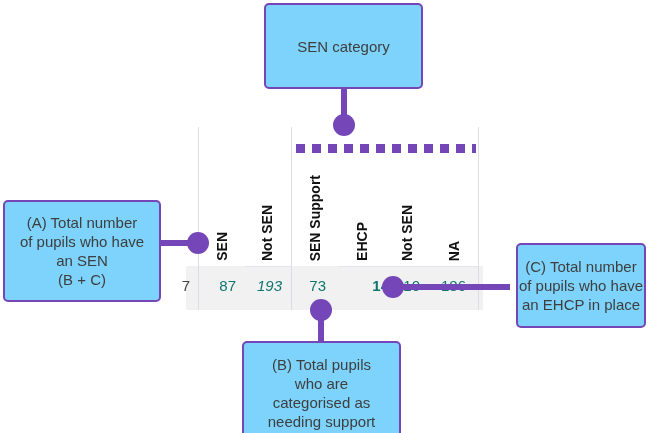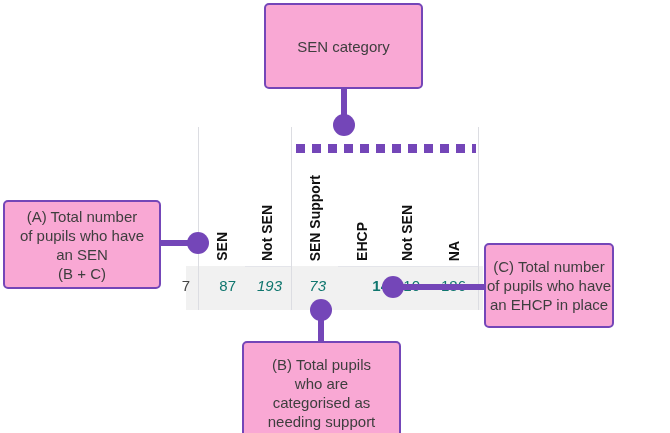--- a/index.html
+++ b/index.html
@@ -23,21 +23,21 @@
     }
     .hsep { position: absolute; height: 1px; background: #e4e5ea; }
     
     .dots {
       position: absolute; left: 296px; top: 144px; width: 180px; height: 9px;
       background-image: linear-gradient(to right, #7446b8 0, #7446b8 9px, transparent 9px);
       background-size: 16px 9px; background-repeat: repeat-x;
     }
     
     .box {
-      position: absolute; background: #f9a8d4; border: 2px solid #7446b8; border-radius: 5px;
+      position: absolute; background: #7dd3fc; border: 2px solid #7446b8; border-radius: 5px;
       box-sizing: border-box; display: flex; align-items: center; justify-content: center;
       text-align: center; color: #3e3e3e; font-size: 15px; line-height: 19px;
     }
     .box span { white-space: pre-line; }
     .connector { position: absolute; background: #7446b8; }
     .dot { position: absolute; width: 22px; height: 22px; border-radius: 50%; background: #7446b8; }
   </style>
 </head>
 <body>
 
@@ -55,48 +55,48 @@
 <div class="hdr" style="left:214px;">SEN</div>
 <div class="hdr" style="left:259px;">Not SEN</div>
 <div class="hdr" style="left:307px;">SEN Support</div>
 <div class="hdr" style="left:354px;">EHCP</div>
 <div class="hdr" style="left:399px;">Not SEN</div>
 <div class="hdr" style="left:446px;">NA</div>
 
 <div class="cell" style="left:150px; color:#444;">7</div>
 <div class="cell" style="left:196px;">87</div>
 <div class="cell" style="left:242px;font-style:italic;">193</div>
-<div class="cell" style="left:286px;font-style:italic;">73</div>
+<div class="cell" style="left:286px;">73</div>
 <div class="cell" style="left:349px;font-weight:bold;">14</div>
 <div class="cell" style="left:380px;">10</div>
 <div class="cell" style="left:426px;">186</div>
 
 <div class="box" style="left:264px; top:3px; width:159px; height:86px;">
   <span>SEN category</span>
 </div>
 <div class="connector" style="left:341px; top:89px; width:6px; height:32px;"></div>
 <div class="dot" style="left:333px; top:114px;"></div>
 
-<div class="box" style="left:3px; top:200px; width:158px; height:89px;">
+<div class="box" style="left:3px; top:200px; width:158px; height:102px;">
   <span>(A) Total number
 of pupils who have
 an SEN
 (B + C)</span>
 </div>
 <div class="connector" style="left:161px; top:240px; width:35px; height:6px;"></div>
 <div class="dot" style="left:187px; top:232px;"></div>
 
 <div class="box" style="left:242px; top:341px; width:159px; height:104px;">
   <span>(B) Total pupils
 who are
 categorised as
 needing support</span>
 </div>
 <div class="connector" style="left:318px; top:312px; width:6px; height:30px;"></div>
 <div class="dot" style="left:310px; top:299px;"></div>
 
 <div class="connector" style="left:400px; top:284px; width:110px; height:6px;"></div>
 <div class="dot" style="left:382px; top:276px;"></div>
-<div class="box" style="left:484px; top:243px; width:130px; height:85px;">
+<div class="box" style="left:516px; top:243px; width:130px; height:85px;">
   <span>(C) Total number
 of pupils who have
 an EHCP in place</span>
 </div>
 
 </body></html>

